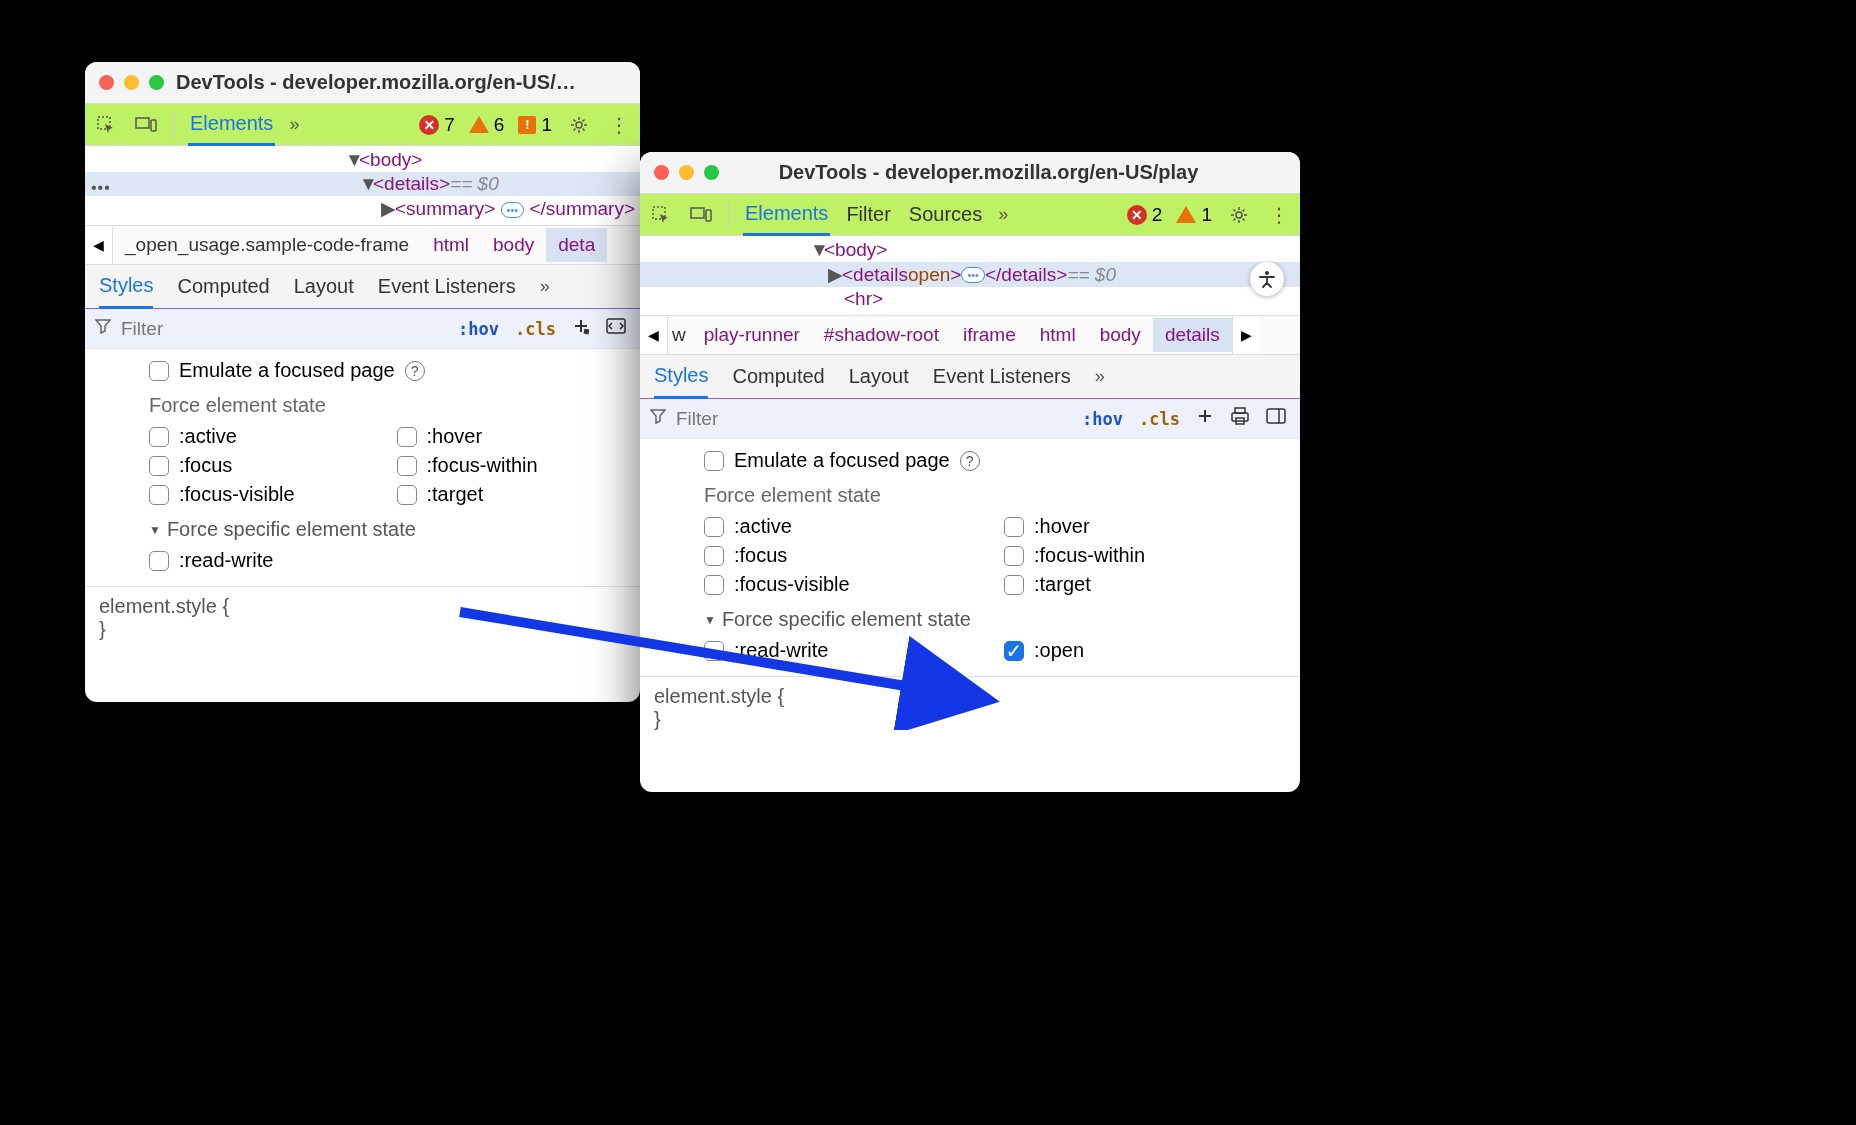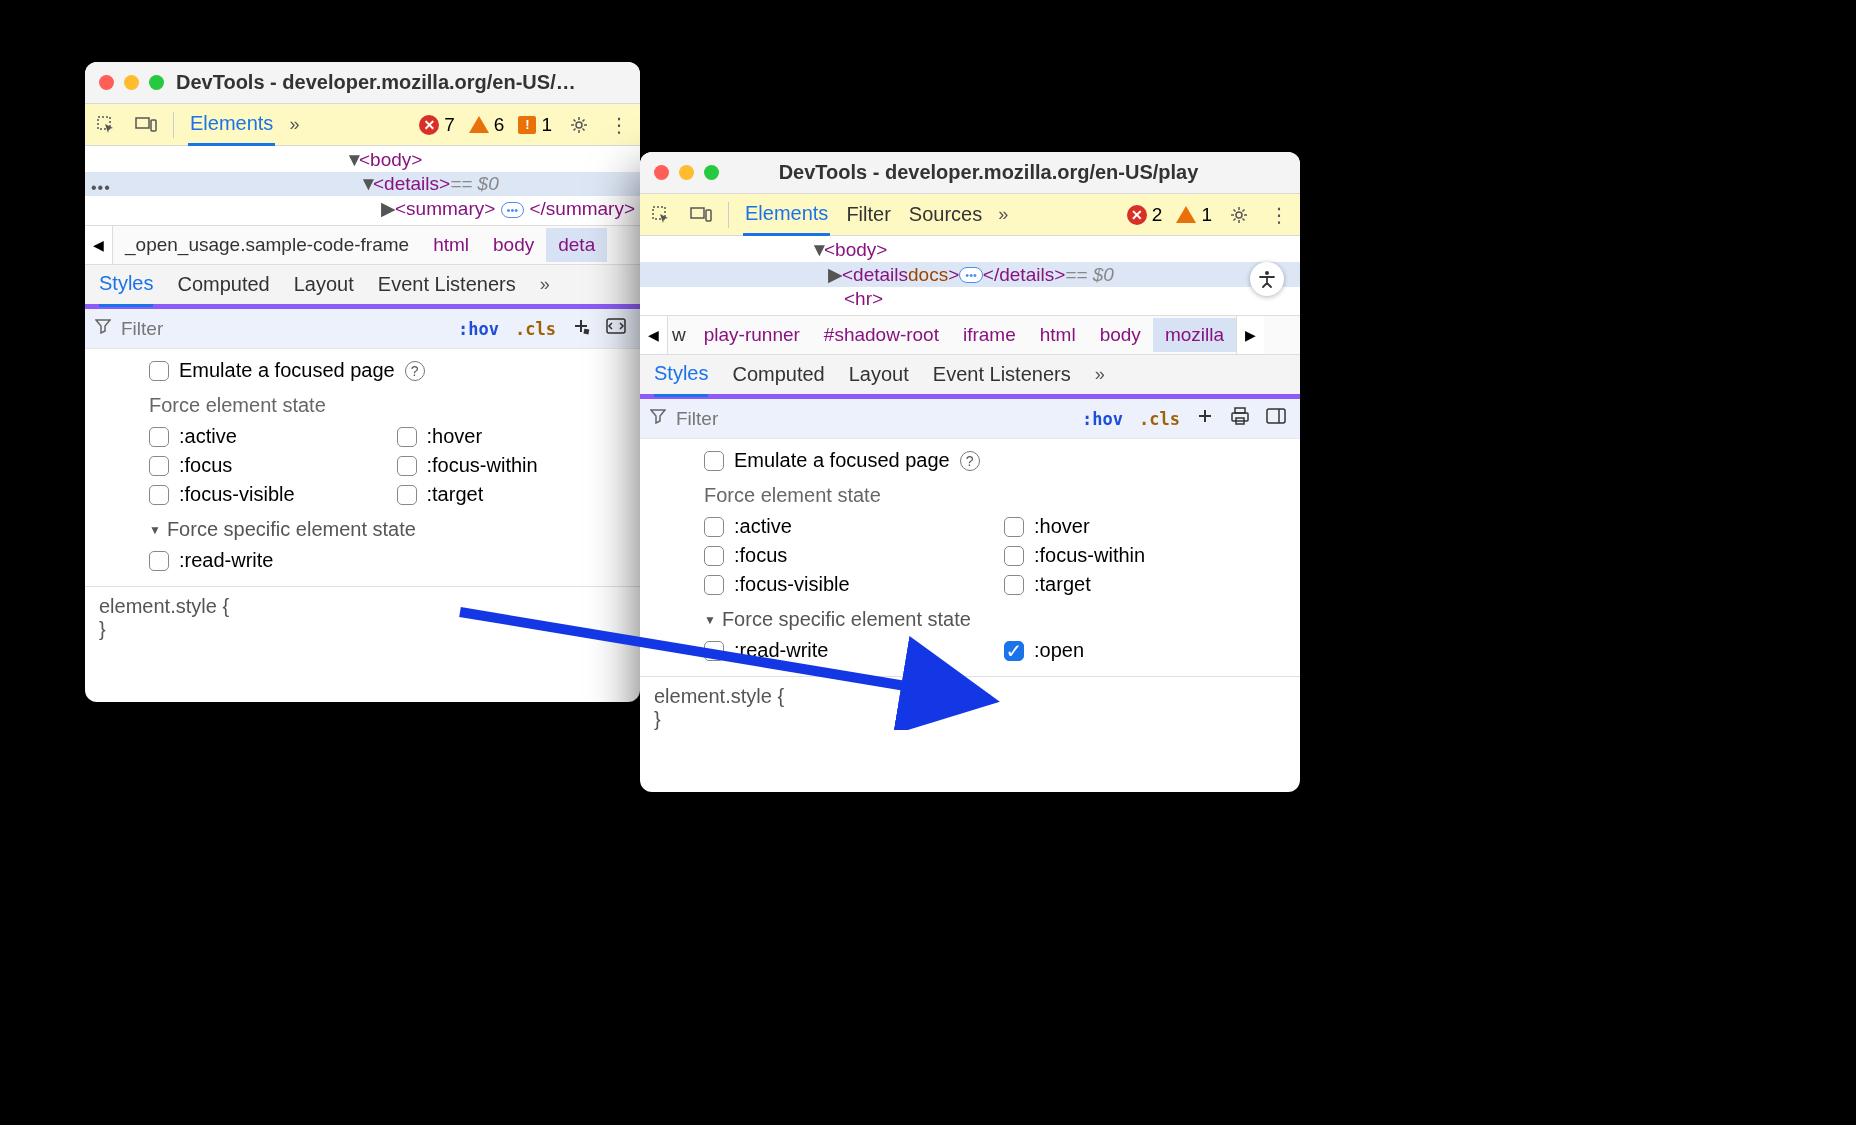--- a/index.html
+++ b/index.html
@@ -22,21 +22,21 @@
     border-bottom: 1px solid #d8d8d8;
   }
   .traffic { display:flex; gap:10px; }
   .dot { width:15px; height:15px; border-radius:50%; }
   .red { background:#ff5f57; }
   .yellow { background:#febc2e; }
   .green { background:#28c840; }
   .title { font-weight:600; font-size:20px; color:#333; white-space:nowrap; overflow:hidden; text-overflow:ellipsis; flex:1; text-align:center; padding-right:40px;}
   .toolbar {
     height: 42px;
-    background: #fef9c3;
+    background: #bef264;
     display:flex;
     align-items:center;
     padding: 0 8px;
     border-bottom: 1px solid #d8d8d8;
     gap: 14px;
   }
   .icon-btn { width:26px; height:26px; display:flex; align-items:center; justify-content:center; color:#555; }
   .tab { font-size:20px; color:#333; padding: 8px 2px; }
   .tab.active { color:#1a73e8; border-bottom: 3px solid #1a73e8; font-weight:500; }
   .chev { color:#555; font-size:18px; }
@@ -70,21 +70,21 @@
     background:#fafafa; height:40px; overflow:hidden;
   }
   .crumbs .scroll-btn { width:28px; height:100%; display:flex; align-items:center; justify-content:center; border-right:1px solid #ddd; background:#fff; font-size:14px;}
   .crumbs .scroll-btn.right { border-right:none; border-left:1px solid #ddd; }
   .crumb { padding: 6px 12px; color:#881280; white-space:nowrap;}
   .crumb.sel { background:#d7e2f4; }
   .crumb.dim { color:#333; }
 
   .subtabs {
     display:flex; align-items:center; gap:24px; padding: 0 14px; height:44px;
-    border-bottom:5px solid #8b5cf6; background:#f4f4f4; font-size:20px;
+    border-bottom:1px solid #8b5cf6; background:#f4f4f4; font-size:20px;
   }
   .subtab { color:#333; padding:9px 0;}
   .subtab.active { color:#1a73e8; border-bottom:3px solid #1a73e8; font-weight:500;}
 
   .filterbar {
     display:flex; align-items:center; padding:6px 10px; gap:8px;
     border-bottom:1px solid #e6e6e6; background:#ecf1fb;
   }
   .filter-input {
     display:flex; align-items:flex-start; gap:10px; flex:1; font-size:19px; color:#777;
@@ -308,21 +308,21 @@
         </svg>
       </div>
     <div class="icon-btn">⋮</div>
   </div>
 
   <div class="dom" style="position:relative;">
     <div class="row" style="padding-left:170px;"><span class="tri">▼</span><span class="tag">&lt;body&gt;</span></div>
     <div class="row sel" style="padding-left:188px;">
       <span class="tri">▶</span>
         <span class="tag">&lt;details </span>
-        <span class="attr">docs</span>
+        <span class="attr">open</span>
         <span class="tag">&gt;</span> 
         <span class="ellip">•••</span> 
         <span class="tag">&lt;/details&gt;</span>
         <span class="eq0"> == $0</span>
     </div>
     <div class="row" style="padding-left:204px;"><span class="tag">&lt;hr&gt;</span></div>
     <div class="acc-btn" style="top:26px;">
       <svg width="20" height="20" viewBox="0 0 20 20">
           <circle cx="10" cy="4" r="2" fill="#333"></circle>
           <path d="M3 8h14M10 8v6M10 14l-4 4M10 14l4 4" stroke="#333" stroke-width="1.8" fill="none" stroke-linecap="round"></path>
@@ -331,21 +331,21 @@
   </div>
 
   <div class="crumbs">
     <div class="scroll-btn">◀</div>
     <div class="crumb dim" style="padding-left:4px;padding-right:6px;">w</div>
     <div class="crumb">play-runner</div>
     <div class="crumb">#shadow-root</div>
     <div class="crumb">iframe</div>
     <div class="crumb">html</div>
     <div class="crumb">body</div>
-    <div class="crumb sel">mozilla</div>
+    <div class="crumb sel">details</div>
     <div class="scroll-btn right">▶</div>
   </div>
 
   <div class="subtabs">
     <div class="subtab active">Styles</div>
     <div class="subtab">Computed</div>
     <div class="subtab">Layout</div>
     <div class="subtab">Event Listeners</div>
     <div class="chev">»</div>
   </div>

